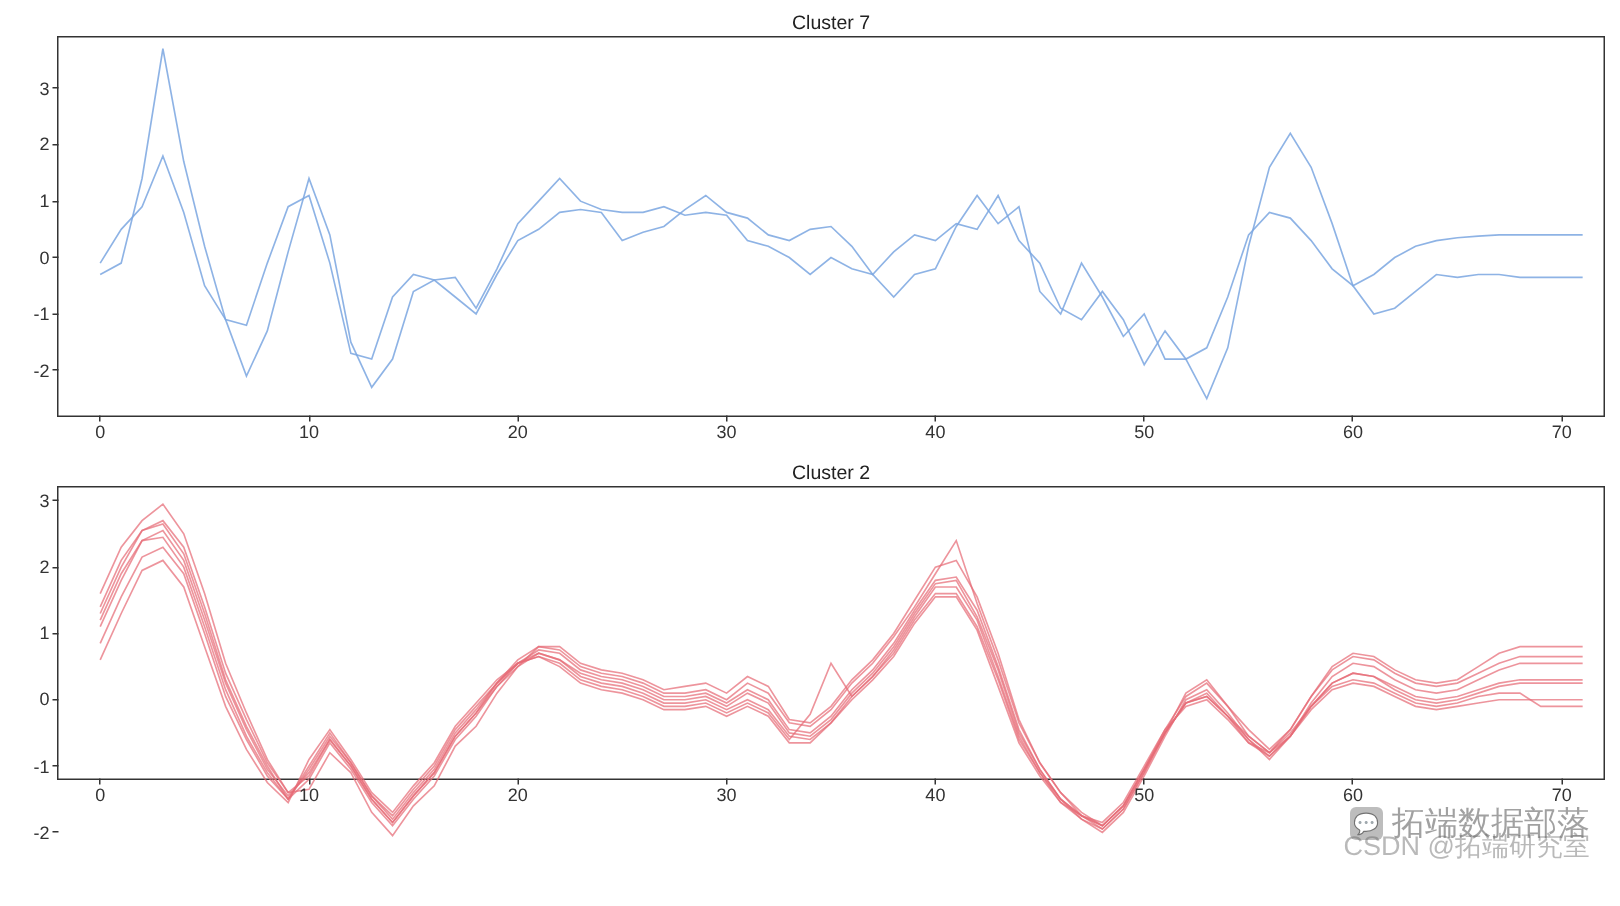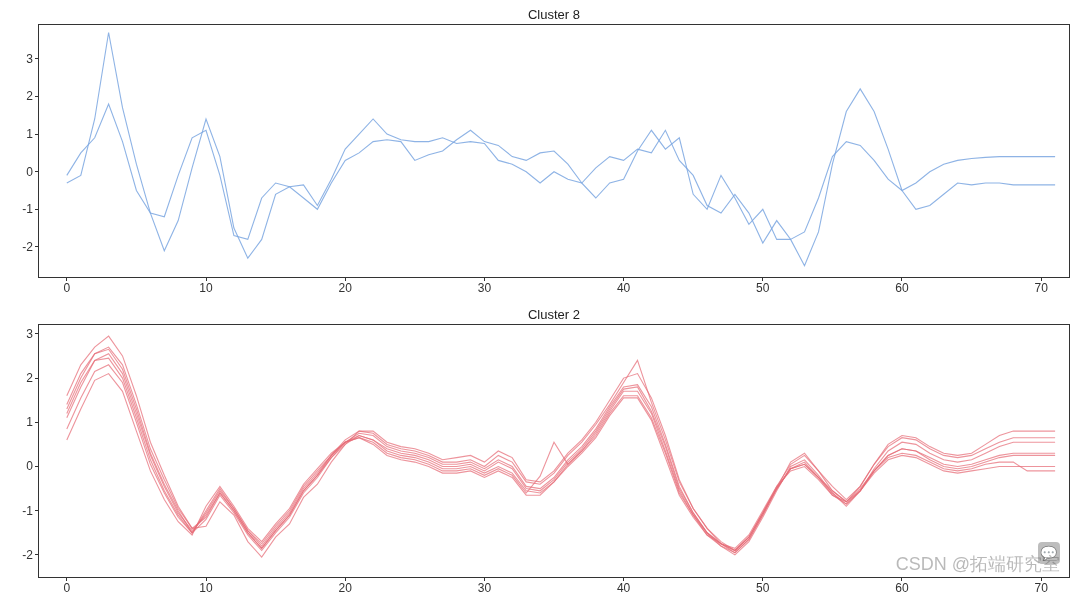--- a/index.html
+++ b/index.html
@@ -1,35 +1,35 @@
 <!DOCTYPE html>
 <html><head>
 <meta charset="utf-8">
 <style>
   html,body{margin:0;padding:0;background:#fff;font-family:-apple-system,Helvetica,Arial,sans-serif;}
   .page{width:1080px;height:604px;position:relative;box-sizing:border-box;}
   .plot-area{position:absolute;left:38px;width:1032px;border:1px solid #333;box-sizing:border-box;background:rgba(255,255,255,0.95);}
   .plot1{top:24px;height:254px;}
-  .plot2{top:324px;height:254px;}
+  .plot2{top:324px;height:196px;}
   .title{position:absolute;width:100%;text-align:center;font-size:13px;color:#222;top:-18px;}
   .ytick{position:absolute;right:100%;padding-right:6px;font-size:12px;color:#333;transform:translateY(-50%);}
   .xtick{position:absolute;top:100%;padding-top:4px;font-size:12px;color:#333;transform:translateX(-50%);}
   .tick-mark-y{position:absolute;right:100%;width:4px;height:1px;background:#333;}
   .tick-mark-x{position:absolute;top:100%;height:4px;width:1px;background:#333;}
   svg{position:absolute;inset:0;width:100%;height:100%;overflow:visible;}
   .wm1{position:absolute;right:20px;bottom:40px;font-size:22px;color:#555;opacity:.55;font-weight:500;display:flex;align-items:center;gap:6px;}
   .wm2{position:absolute;right:20px;bottom:28px;font-size:18px;color:#666;opacity:.45;}
   .wm-icon{width:22px;height:22px;border-radius:4px;background:#888;display:inline-flex;align-items:center;justify-content:center;color:#fff;font-size:14px;}
 </style>
 </head>
 <body>
 
 <div class="page">
   <div class="plot-area plot1">
-    <div class="title">Cluster 8</div>
+    <div class="title">Cluster 7</div>
     <svg>
         <path d="M27.8 158.0 L41.8 150.4 L55.7 94.0 L69.6 7.5 L83.5 82.7 L97.4 139.2 L111.4 188.1 L125.3 225.7 L139.2 195.6 L153.1 142.9 L167.0 94.0 L180.9 131.6 L194.9 203.1 L208.8 233.2 L222.7 214.4 L236.6 169.3 L250.5 161.7 L264.5 159.9 L278.4 180.5 L292.3 154.2 L306.2 124.1 L320.1 109.1 L334.1 94.0 L348.0 109.1 L361.9 114.7 L375.8 116.6 L389.7 116.6 L403.6 112.8 L417.6 118.5 L431.5 116.6 L445.4 118.5 L459.3 135.4 L473.2 139.2 L487.2 146.7 L501.1 158.0 L515.0 146.7 L528.9 154.2 L542.8 158.0 L556.8 173.0 L570.7 158.0 L584.6 154.2 L598.5 126.0 L612.4 105.3 L626.4 124.1 L640.3 112.8 L654.2 169.3 L668.1 184.3 L682.0 150.4 L695.9 173.0 L709.9 199.3 L723.8 184.3 L737.7 214.4 L751.6 214.4 L765.5 240.7 L779.5 206.9 L793.4 139.2 L807.3 86.5 L821.2 63.9 L835.1 86.5 L849.1 124.1 L863.0 165.5 L876.9 184.3 L890.8 180.5 L904.7 169.3 L918.6 158.0 L932.6 159.9 L946.5 158.0 L960.4 158.0 L974.3 159.9 L988.2 159.9 L1002.2 159.9 L1016.1 159.9 " fill="none" stroke="#7aa6e0" stroke-width="1.1" stroke-opacity="0.85"></path>
         <path d="M27.8 150.4 L41.8 127.9 L55.7 112.8 L69.6 79.0 L83.5 116.6 L97.4 165.5 L111.4 188.1 L125.3 191.8 L139.2 150.4 L153.1 112.8 L167.0 105.3 L180.9 150.4 L194.9 210.6 L208.8 214.4 L222.7 173.0 L236.6 158.0 L250.5 161.7 L264.5 173.0 L278.4 184.3 L292.3 158.0 L306.2 135.4 L320.1 127.9 L334.1 116.6 L348.0 114.7 L361.9 116.6 L375.8 135.4 L389.7 129.8 L403.6 126.0 L417.6 114.7 L431.5 105.3 L445.4 116.6 L459.3 120.4 L473.2 131.6 L487.2 135.4 L501.1 127.9 L515.0 126.0 L528.9 139.2 L542.8 158.0 L556.8 142.9 L570.7 131.6 L584.6 135.4 L598.5 124.1 L612.4 127.9 L626.4 105.3 L640.3 135.4 L654.2 150.4 L668.1 180.5 L682.0 188.1 L695.9 169.3 L709.9 188.1 L723.8 218.1 L737.7 195.6 L751.6 214.4 L765.5 206.9 L779.5 173.0 L793.4 131.6 L807.3 116.6 L821.2 120.4 L835.1 135.4 L849.1 154.2 L863.0 165.5 L876.9 158.0 L890.8 146.7 L904.7 139.2 L918.6 135.4 L932.6 133.5 L946.5 132.4 L960.4 131.6 L974.3 131.6 L988.2 131.6 L1002.2 131.6 L1016.1 131.6 " fill="none" stroke="#7aa6e0" stroke-width="1.1" stroke-opacity="0.85"></path>
       </svg>
   <div class="ytick" style="top: 221.91px;">-2</div>
       <div class="tick-mark-y" style="top: 221.41px;"></div>
       <div class="ytick" style="top: 184.299px;">-1</div>
       <div class="tick-mark-y" style="top: 183.799px;"></div>
       <div class="ytick" style="top: 146.687px;">0</div>
       <div class="tick-mark-y" style="top: 146.187px;"></div>
@@ -91,15 +91,16 @@
       <div class="tick-mark-x" style="left: 584.095px;"></div>
       <div class="xtick" style="left: 723.784px;">50</div>
       <div class="tick-mark-x" style="left: 723.284px;"></div>
       <div class="xtick" style="left: 862.973px;">60</div>
       <div class="tick-mark-x" style="left: 862.473px;"></div>
       <div class="xtick" style="left: 1002.16px;">70</div>
       <div class="tick-mark-x" style="left: 1001.66px;"></div>
     </div>
   <div class="wm1">
     <span class="wm-icon">💬</span>
+    <span>拓端数据部落</span>
   </div>
   <div class="wm2">CSDN @拓端研究室</div>
 </div>
 
 </body></html>

